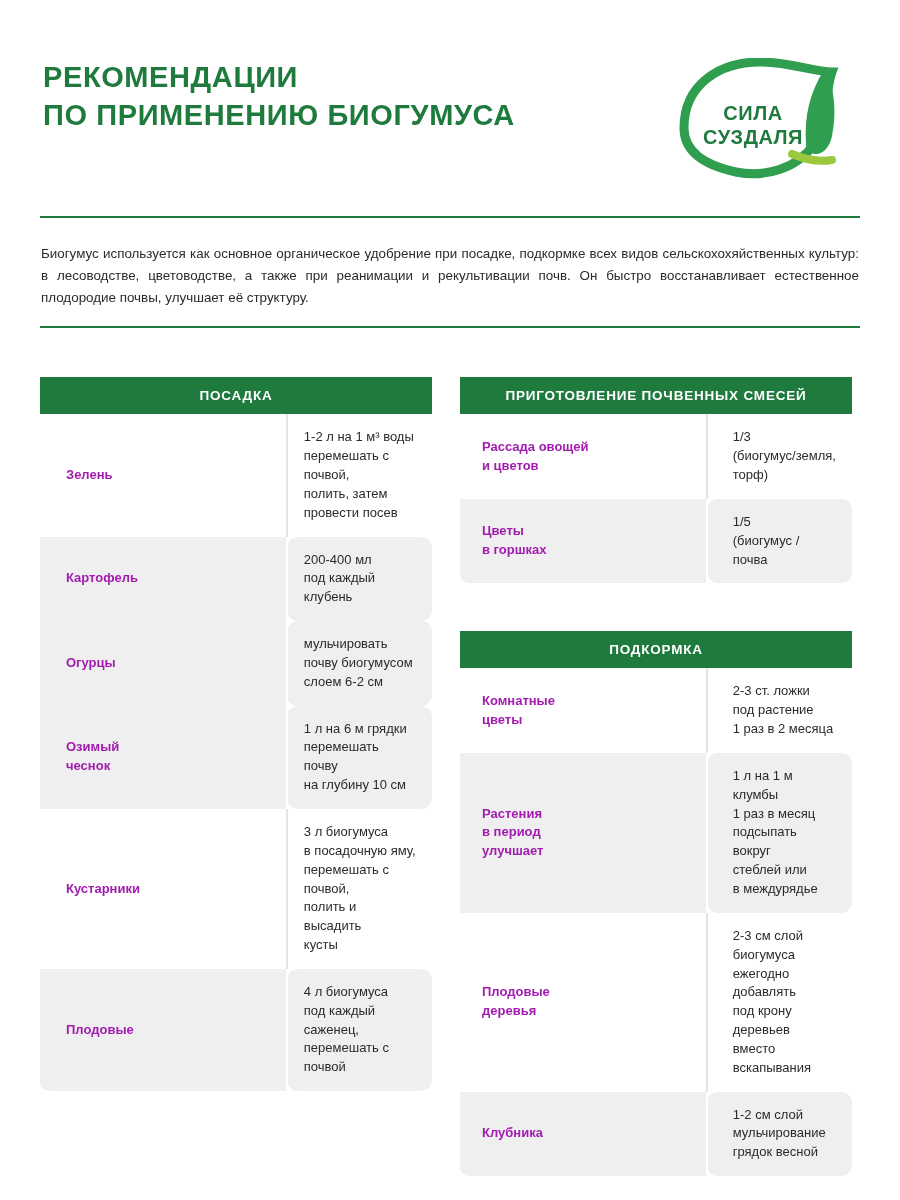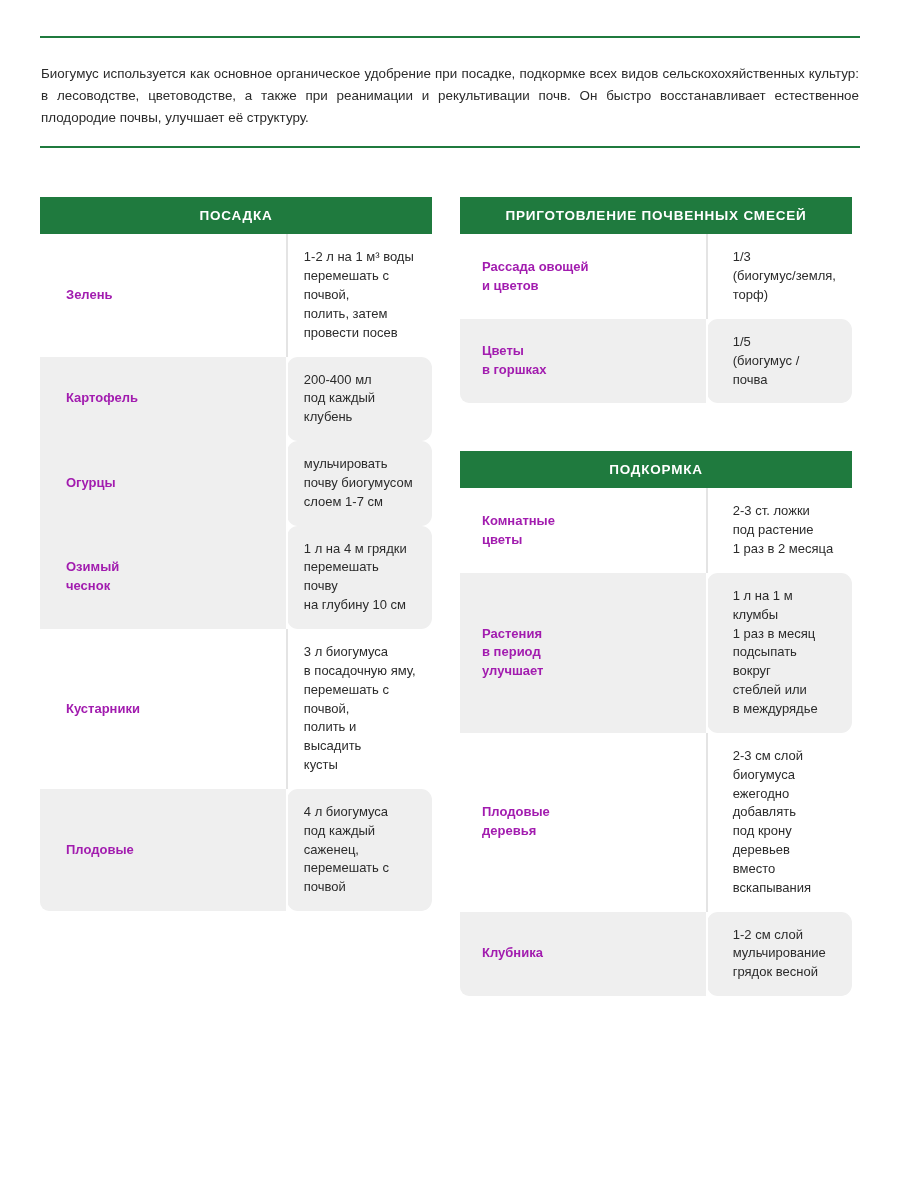--- a/index.html
+++ b/index.html
@@ -146,20 +146,38 @@
   .col-right td.name { width: 53%; padding-left: 22px; }
   .col-right td.val { padding-left: 25px; }
 
   .card-mix td.name { width: 53%; }
 </style>
 </head>
 <body>
 
 <div class="page">
 
+  <div class="header">
+    <div class="title-block">
+      <div class="title-line">РЕКОМЕНДАЦИИ</div>
+      <div class="title-line">ПО ПРИМЕНЕНИЮ БИОГУМУСА</div>
+    </div>
+
+    <div class="logo">
+      <svg width="180" height="122" viewBox="0 0 180 122">
+        <path d="M10 70 C10 26 46 4 86 4 C116 4 140 14 158 14 C150 36 156 62 140 86 C124 110 92 120 62 114 C34 108 10 96 10 70 Z" fill="none" stroke="#2f9e4f" stroke-width="9"></path>
+        <path d="M150 12 C136 34 130 58 132 86 C132 92 136 96 142 96 C150 96 156 88 158 78 C163 54 160 30 152 10 Z" fill="#2f9e4f"></path>
+        <path d="M118 96 C132 102 146 104 158 102" fill="none" stroke="#9bc83f" stroke-width="8" stroke-linecap="round"></path>
+      </svg>
+      <div class="logo-text">
+        <div>СИЛА</div>
+        <div>СУЗДАЛЯ</div>
+      </div>
+    </div>
+  </div>
 
   <div class="rule"></div>
   <div class="intro">Биогумус используется как основное органическое удобрение при посадке, подкормке всех видов сельскохохяйственных культур: в лесоводстве, цветоводстве, а также при реанимации и рекультивации почв. Он быстро восстанавливает естественное плодородие почвы, улучшает её структуру.</div>
   <div class="rule-bottom"></div>
 
   <div class="columns">
 
     <div class="col-left">
       <div class="card">
         <div class="card-head">ПОСАДКА</div>
@@ -174,26 +192,26 @@
             </tr>
             <tr class="even">
               <td class="name">Картофель</td>
               <td class="val">200-400 мл
 под каждый клубень</td>
             </tr>
             <tr class="even">
               <td class="name">Огурцы</td>
               <td class="val">мульчировать
 почву биогумусом
-слоем 1-7 см</td>
+слоем 6-2 см</td>
             </tr>
             <tr class="even">
               <td class="name">Озимый
 чеснок</td>
-              <td class="val">1 л на 4 м грядки
+              <td class="val">1 л на 6 м грядки
 перемешать почву
 на глубину 10 см</td>
             </tr>
             <tr class="odd">
               <td class="name">Кустарники</td>
               <td class="val">3 л биогумуса
 в посадочную яму,
 перемешать с почвой,
 полить и высадить
 кусты</td>

